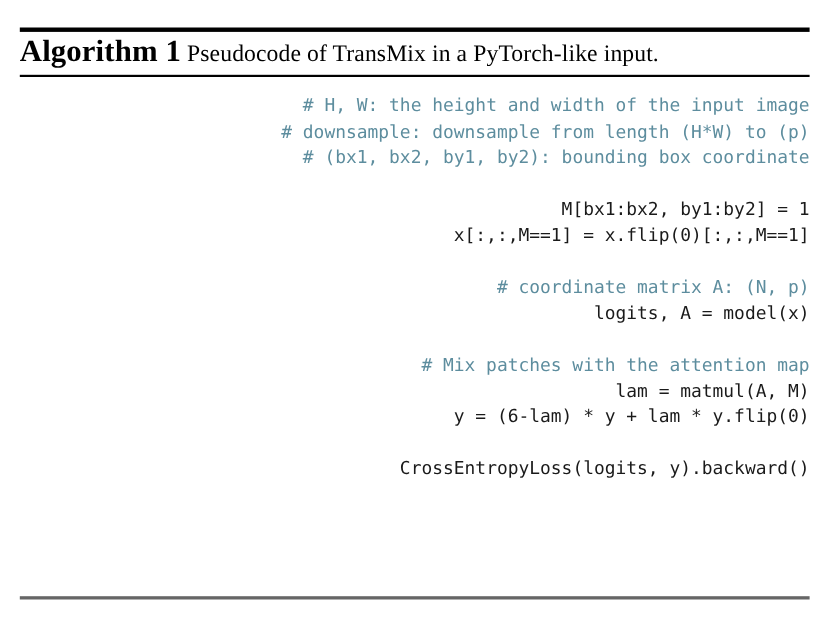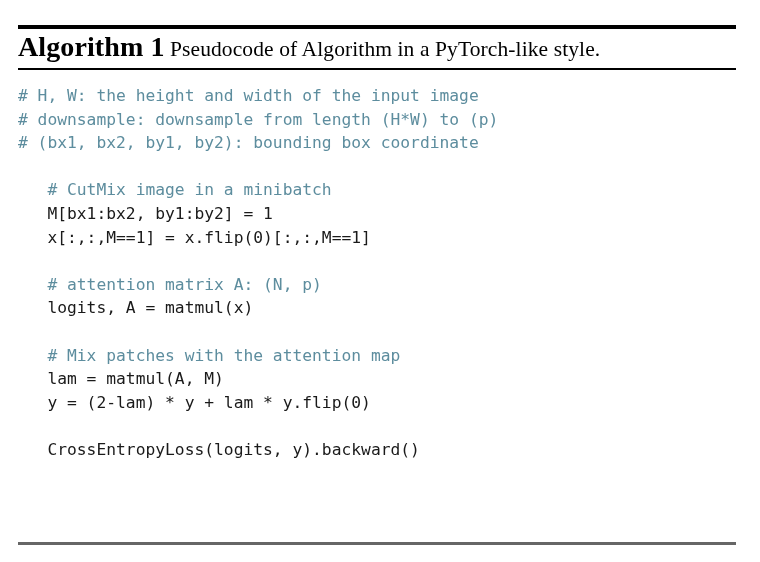--- a/index.html
+++ b/index.html
@@ -59,20 +59,21 @@
     width: 718px;
     height: 2px;
     background: #000000;
   }
 
   .code-area {
     position: absolute;
     left: 0;
     top: 84px;
     width: 718px;
+    text-align: right;
   }
 
   .code-line {
     font-family: "DejaVu Sans Mono", "Liberation Mono", monospace;
     font-size: 16.3px;
     line-height: 23.6px;
     height: 23.6px;
     color: #1a1a1a;
     white-space: pre;
     letter-spacing: 0px;
@@ -94,38 +95,37 @@
     background: #666666;
   }
 </style>
 </head>
 <body>
 
 <div class="algorithm-box">
 
   <div class="rule-top"></div>
 
-  <div class="algo-title"><span class="algo-label">Algorithm 1</span><span class="algo-caption"> Pseudocode of Algorithm in a PyTorch-like style.</span></div>
+  <div class="algo-title"><span class="algo-label">Algorithm 1</span><span class="algo-caption"> Pseudocode of TransMix in a PyTorch-like input.</span></div>
 
   <div class="rule-mid"></div>
 
   <div class="code-area">
       <div class="code-line comment"># H, W: the height and width of the input image</div>
       <div class="code-line comment"># downsample: downsample from length (H*W) to (p)</div>
       <div class="code-line comment"># (bx1, bx2, by1, by2): bounding box coordinate</div>
       <div class="code-line blank"> </div>
-      <div class="code-line comment">   # CutMix image in a minibatch</div>
       <div class="code-line">   M[bx1:bx2, by1:by2] = 1</div>
       <div class="code-line">   x[:,:,M==1] = x.flip(0)[:,:,M==1]</div>
       <div class="code-line blank"> </div>
-      <div class="code-line comment">   # attention matrix A: (N, p)</div>
-      <div class="code-line">   logits, A = matmul(x)</div>
+      <div class="code-line comment">   # coordinate matrix A: (N, p)</div>
+      <div class="code-line">   logits, A = model(x)</div>
       <div class="code-line blank"> </div>
       <div class="code-line comment">   # Mix patches with the attention map</div>
       <div class="code-line">   lam = matmul(A, M)</div>
-      <div class="code-line">   y = (2-lam) * y + lam * y.flip(0)</div>
+      <div class="code-line">   y = (6-lam) * y + lam * y.flip(0)</div>
       <div class="code-line blank"> </div>
       <div class="code-line">   CrossEntropyLoss(logits, y).backward()</div>
     </div>
 
   <div class="rule-bottom"></div>
 
 </div>
 
 </body></html>

